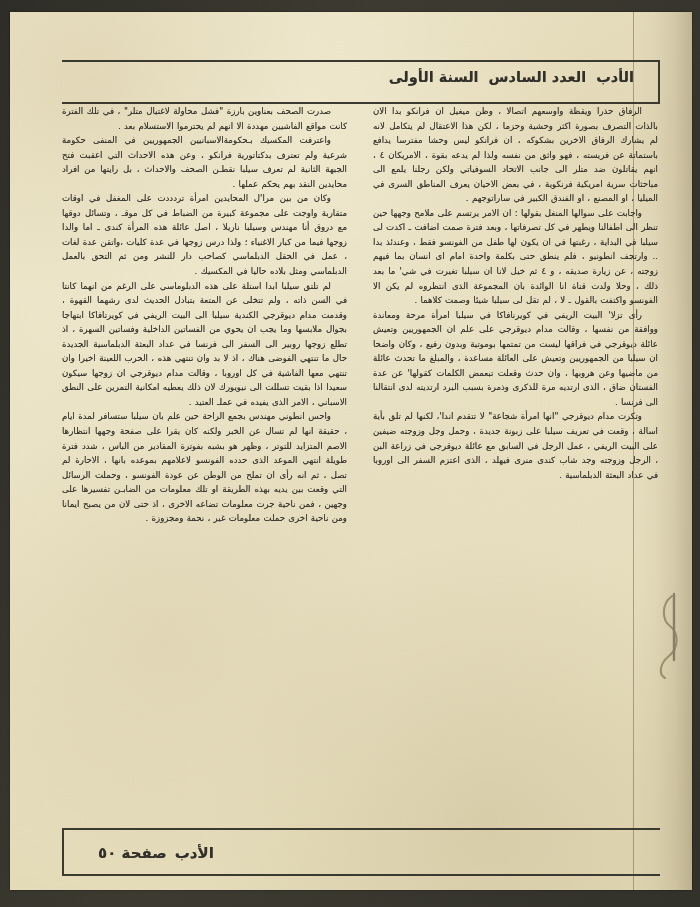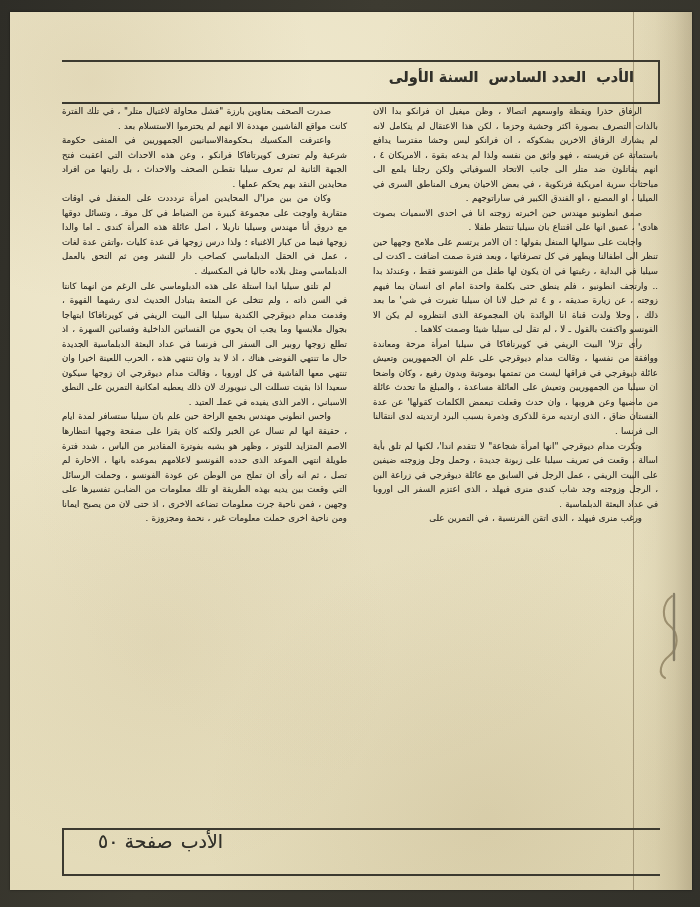--- a/index.html
+++ b/index.html
@@ -114,24 +114,24 @@
     top: 816px;
     width: 596px;
     height: 44px;
     border-top: 2.5px solid #3c3a30;
     border-bottom: 2.5px solid #3c3a30;
     border-left: 2.5px solid #3c3a30;
   }
   .footer-title {
     position: absolute;
     left: 34px;
-    top: 0;
-    direction: rtl;
-    font-size: 19px;
-    font-weight: normal;
+    top: 14px;
+    direction: rtl;
+    font-size: 15px;
+    font-weight: bold;
     color: #31302a;
     white-space: nowrap;
   }
   .footer-title .sp { display:inline-block; width:8px; }
 
   
   .columns {
     position: absolute;
     left: 52px;
     top: 92px;
@@ -185,33 +185,31 @@
     <div class="header-box">
       <div class="header-title">
         <span>الأدب</span><span class="sp"></span><span>العدد السادس</span><span class="sp"></span><span>السنة الأولى</span>
       </div>
     </div>
 
     <div class="columns">
 
       <div class="col">
         <p class="indent">صدرت الصحف بعناوين بارزة "فشل محاولة لاغتيال متلر" ، في تلك الفترة كانت مواقع الفاشيين مهددة الا انهم لم يحترموا الاستسلام بعد .</p>
-        <p class="indent">واعترفت المكسيك بـحكومةالاسبانيين الجمهوريين في المنفى حكومة شرعية ولم تعترف كويرتافاكا فرانكو ، وعن هذه الاحداث التي اعقبت فتح الجبهة الثانية لم تعرف سيلبا نقطـن الصحف والاحداث ، بل رايتها من افراد محايدين النقد بهم يحكم عملها .</p>
+        <p class="indent">واعترفت المكسيك بـحكومةالاسبانيين الجمهوريين في المنفى حكومة شرعية ولم تعترف بدكتاتورية فرانكو ، وعن هذه الاحداث التي اعقبت فتح الجبهة الثانية لم تعرف سيلبا نقطـن الصحف والاحداث ، بل رايتها من افراد محايدين النقد بهم يحكم عملها .</p>
         <p class="indent">وكان من بين مرا'ل المحايدين امرأة تردددت على المغفل في اوقات متقاربة واوجت على مجموعة كبيرة من الضباط في كل موقـ ، وتسائل دوقها مع دروق أنا مهندس وسيلبا ناريلا ، اصل عائلة هذه المرأة كندى ـ اما والدا زوجها فيما من كبار الاغنياء ؛ ولذا درس زوجها في عدة كليات ،واتقن عدة لغات ، عمل في الحقل الدبلماسي كصاحب دار للنشر ومن ثم التحق بالعمل الدبلماسي ومثل بلاده حاليا في المكسيك .</p>
         <p class="indent">لم تلتق سيلبا ابدا استلة على هذه الدبلوماسي على الرغم من انهما كانتا في السن ذاته ، ولم تتخلى عن المتعة بتبادل الحديث لدى رشهما القهوة ، وقدمت مدام ديوقرجي الكندية سيلبا الى البيت الريفي في كويرتافاكا ابتهاجا بجوال ملابسها وما يجب ان يحوي من الفساتين الداخلية وفساتين السهرة ، اذ تطلع زوجها روبير الى السفر الى فرنسا في عداد البعثة الدبلماسية الجديدة حال ما تنتهي الفوضى هناك ، اذ لا بد وان تنتهي هذه ، الحرب اللعينة اخيرا وان تنتهي معها الفاشية في كل اوروبا ، وقالت مدام ديوقرجي ان زوجها سيكون سعيدا اذا بقيت تسللت الى نيويورك لان ذلك يعطيه امكانية التمرين على النطق الاسباني ، الامر الذى يفيده في عملـ العتيد .</p>
         <p class="indent">واحس انطوني مهندس بجمع الراحة حين علم بان سيلبا ستسافر لمدة ايام ، حقيقة انها لم تسال عن الخبر ولكنه كان يقرا على صفحة وجهها انتظارها الاصم المتزايد للتوتر ، وظهر هو بشبه بفوترة المقادير من الباس ، شدد فترة طويلة انتهي الموعد الذى حدده الفونسو لاعلامهم بموعده بانها ، الاحارة لم تصل ، ثم انه رأى ان تملح من الوطن عن عودة الفونسو ، وحملت الرسائل التي وقعت بين يديه بهذه الطريقة او تلك معلومات من الضابـن تفسيرها على وجهين ، فمن ناحية جرت معلومات تضاعه الاخرى ، اذ حتى لان من يصبح ايمانا ومن ناحية اخرى حملت معلومات غير ، نحمة ومجزوزة .</p>
       </div>
 
       <div class="col">
         <p class="indent">الرفاق حذرا ويقظة واوسعهم اتصالا ، وظن ميغيل ان فرانكو بدا الان بالذات التصرف بصورة اكثر وحشية وحزما ، لكن هذا الاعتقال لم يتكامل لانه لم يشارك الرفاق الاخرين بشكوكه ، ان فرانكو ليس وحشا مفترسا يدافع باستماتة عن فريسته ، فهو واثق من نفسه ولذا لم يدعه بقوة ، الامريكان ٤ ، انهم يقاتلون ضد متلر الى جانب الاتحاد السوفياتي ولكن رجلنا يلمع الى مباحثات سرية امريكية فرنكوية ، في بعض الاحيان يعرف المناطق السرى في الميليا ، او المصنع ، او الفندق الكبير في ساراتوجهم .</p>
-        <p class="indent">صمق انطونيو مهندس حين اخبرته زوجته انا في احدى الاسميات بصوت هادى' ، عميق انها على اقتناع بان سيلبا تنتظر طفلا .</p>
         <p class="indent">واجابت على سوالها المنغل بقولها : ان الامر يرتسم على ملامح وجهها حين تنظر الى اطفالنا ويطهر في كل تصرفاتها ، وبعد فترة صمت اضافت ـ اكدت لى سيلبا في البداية ، رغبتها في ان يكون لها طفل من الفونسو فقط ، وعندئذ بدا .. وارتجف انطونيو ، فلم ينطق حتى بكلمة واحدة امام اى انسان بما فيهم زوجته ، عن زيارة صديقه ، و ٤ ثم خيل لانا ان سيلبا تغيرت في شي' ما بعد ذلك ، وحلا ولدت قناة انا الوائدة بان المجموعة الذى انتظروه لم يكن الا الفونسو واكتفت بالقول ـ لا ، لم تقل لى سيلبا شيئا وصمت كلاهما .</p>
         <p class="indent">رأى تزلا' البيت الريفي في كويرنافاكا في سيلبا امرأة مرحة ومعاندة ووافقة من نفسها ، وقالت مدام ديوقرجي على علم ان الجمهوريين وتعيش عائلة ديوقرجي في فراقها ليست من تمتمها بوموتية وبدون رفيع ، وكان واضحا ان سيلبا من الجمهوريين وتعيش على العائلة مساعدة ، والمبلغ ما تحدث عائلة من ماضيها وعن هروبها ، وان حدث وقعلت تبعمض الكلمات كقولها' عن عدة الفستان ضاق ، الذى ارتديه مرة للذكرى وذمرة بسبب البرد ارتديته لدى انتقالنا الى فرنسا .</p>
         <p class="indent">وتكرت مدام ديوقرجي "انها امرأة شجاعة" لا تتقدم اندا'، لكنها لم تلق بأية اسالة ، وقعت في تعريف سيلبا على زبونة جديدة ، وحمل وجل وزوجته ضيفين على البيت الريفي ، عمل الرجل في السابق مع عائلة ديوقرجي في زراعة البن ، الرجل وزوجته وجد شاب كندى منرى فيهلد ، الذى اعتزم السفر الى اوروبا في عداد البعثة الدبلماسية .</p>
-        <p class="indent">ورغب منرى فيهلد ، الذى اتقن الفرنسية ، في التمرين على</p>
       </div>
 
     </div>
 
     <div class="footer-box">
       <div class="footer-title">
         <span>الأدب</span><span class="sp"></span><span>صفحة ٥٠</span>
       </div>
     </div>
 

